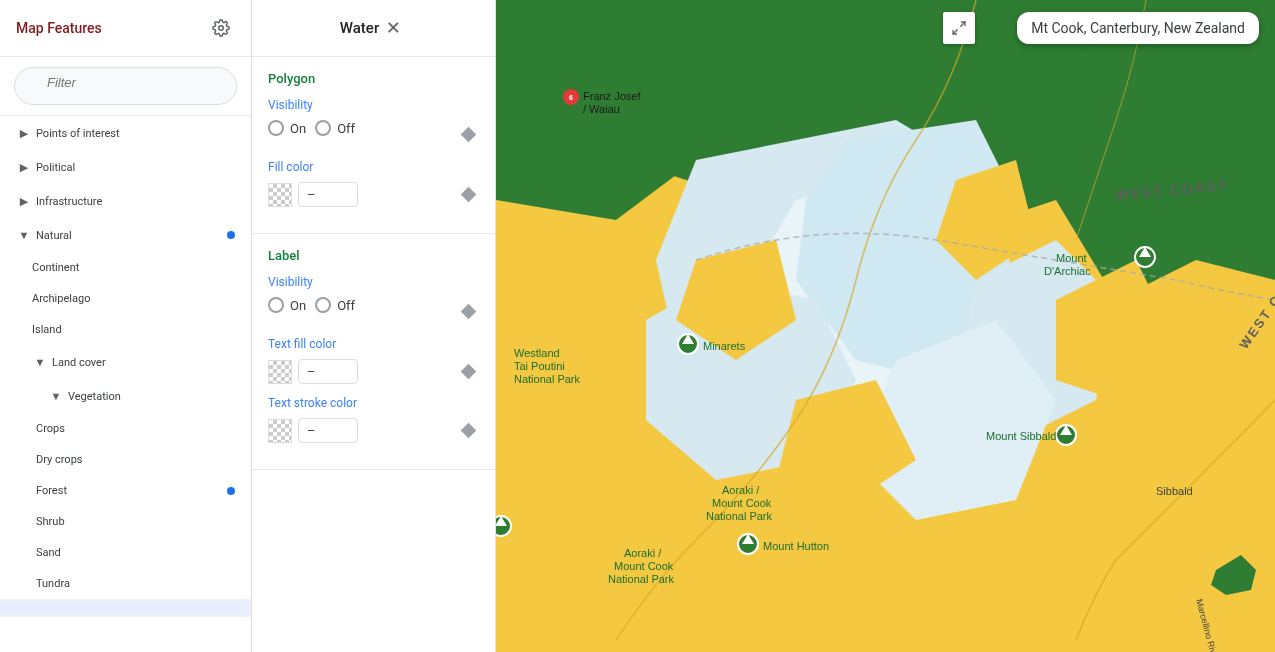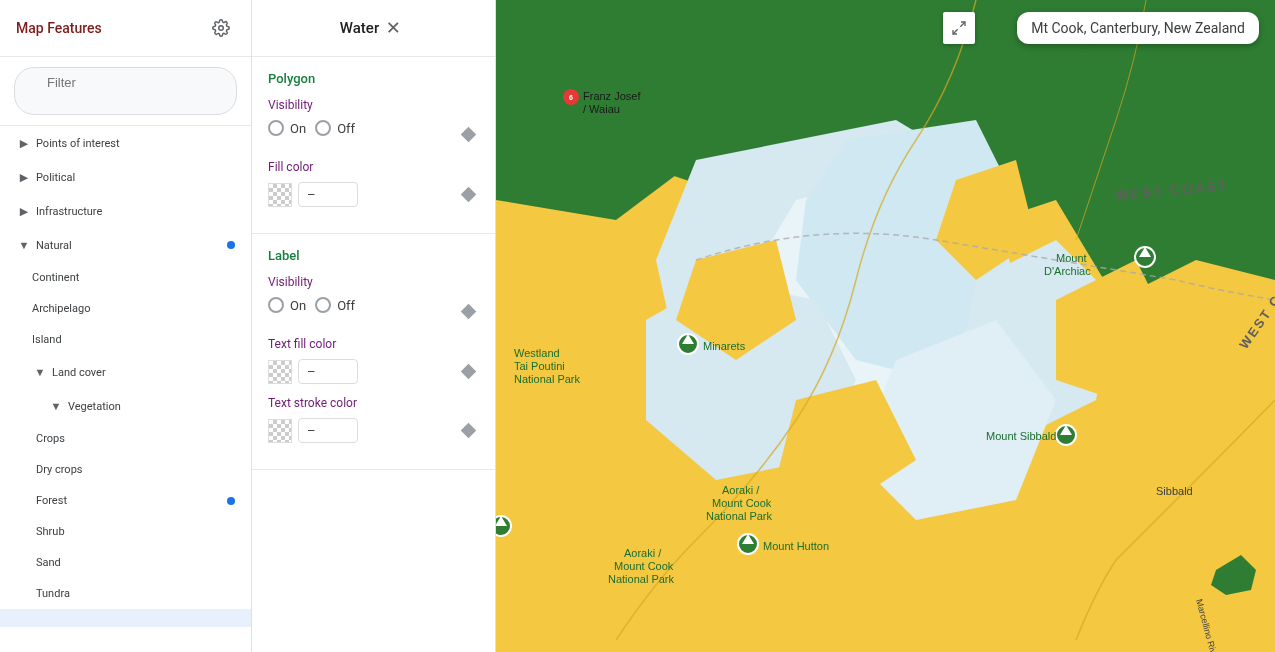--- a/index.html
+++ b/index.html
@@ -43,28 +43,29 @@
       color: #5f6368;
     }
 
     .filter-bar {
       padding: 10px 14px;
       border-bottom: 1px solid #e8e8e8;
     }
 
     .filter-input {
       width: 100%;
-      padding: 7px 12px 24px 32px;
+      padding: 7px 12px 14px 32px;
       border: 1px solid #dadce0;
       border-radius: 20px;
       font-size: 13px;
       color: #3c4043;
       outline: none;
       background: #f8f9fa;
       position: relative;
+      font-style: italic;
     }
 
     .filter-wrap {
       position: relative;
     }
 
     .filter-icon {
       position: absolute;
       left: 10px;
       top: 50%;
@@ -211,21 +212,21 @@
 
     .diamond-shape {
       width: 11px;
       height: 11px;
       background: #9aa0a6;
       transform: rotate(45deg);
     }
 
     .color-label {
       font-size: 12px;
-      color: #701a75;
+      color: #3b82f6;
       margin-bottom: 8px;
     }
 
     .color-swatch-wrap {
       display: flex;
       align-items: center;
       gap: 6px;
       flex: 1;
     }
 

